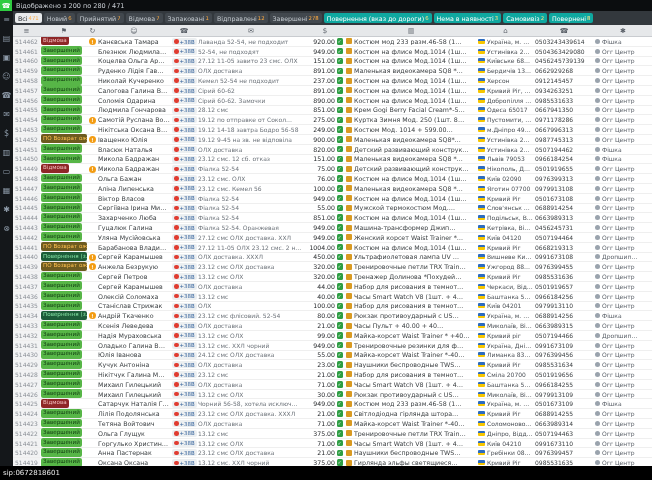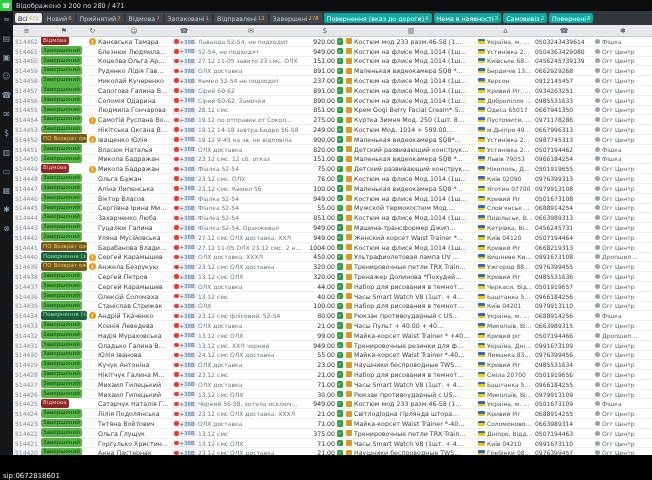--- a/index.html
+++ b/index.html
@@ -38,21 +38,21 @@
   .c-prod,.c-city,.c-src{display:flex;align-items:center;gap:2px}
   .prod-ic{width:6px;height:6px;background:#d99a22;border-radius:1px;flex:0 0 auto}
   .c-city{color:#4a4f55;font-size:6px}
   .flag{width:7px;height:5px;flex:0 0 auto;display:flex;flex-direction:column;overflow:hidden;border-radius:1px}
   .flag .fl-t{flex:1;background:#2d6cc0}
   .flag .fl-b{flex:1;background:#f7c600}
   .c-phone{font-size:6px;color:#3c4043}
   .c-src{color:#5a6068;font-size:6px}
   .src-ic{width:5px;height:5px;border-radius:50%;background:#9aa3ad;flex:0 0 auto}
   .tx{overflow:hidden;text-overflow:ellipsis;white-space:nowrap}
-  .bottombar{height:25px;background:#000;color:#e8e8e8;font-size:7px;display:flex;align-items:flex-end;padding-left:3px;flex:0 0 auto}
+  .bottombar{height:14px;background:#000;color:#e8e8e8;font-size:7px;display:flex;align-items:center;padding-left:3px;flex:0 0 auto}
 </style>
 </head>
 <body>
 
 <div class="app">
 
   <div class="topbar">
     <div class="phone-btn">☎</div>
     <span>Відображено з 200 по 280  /  471</span>
   </div>

